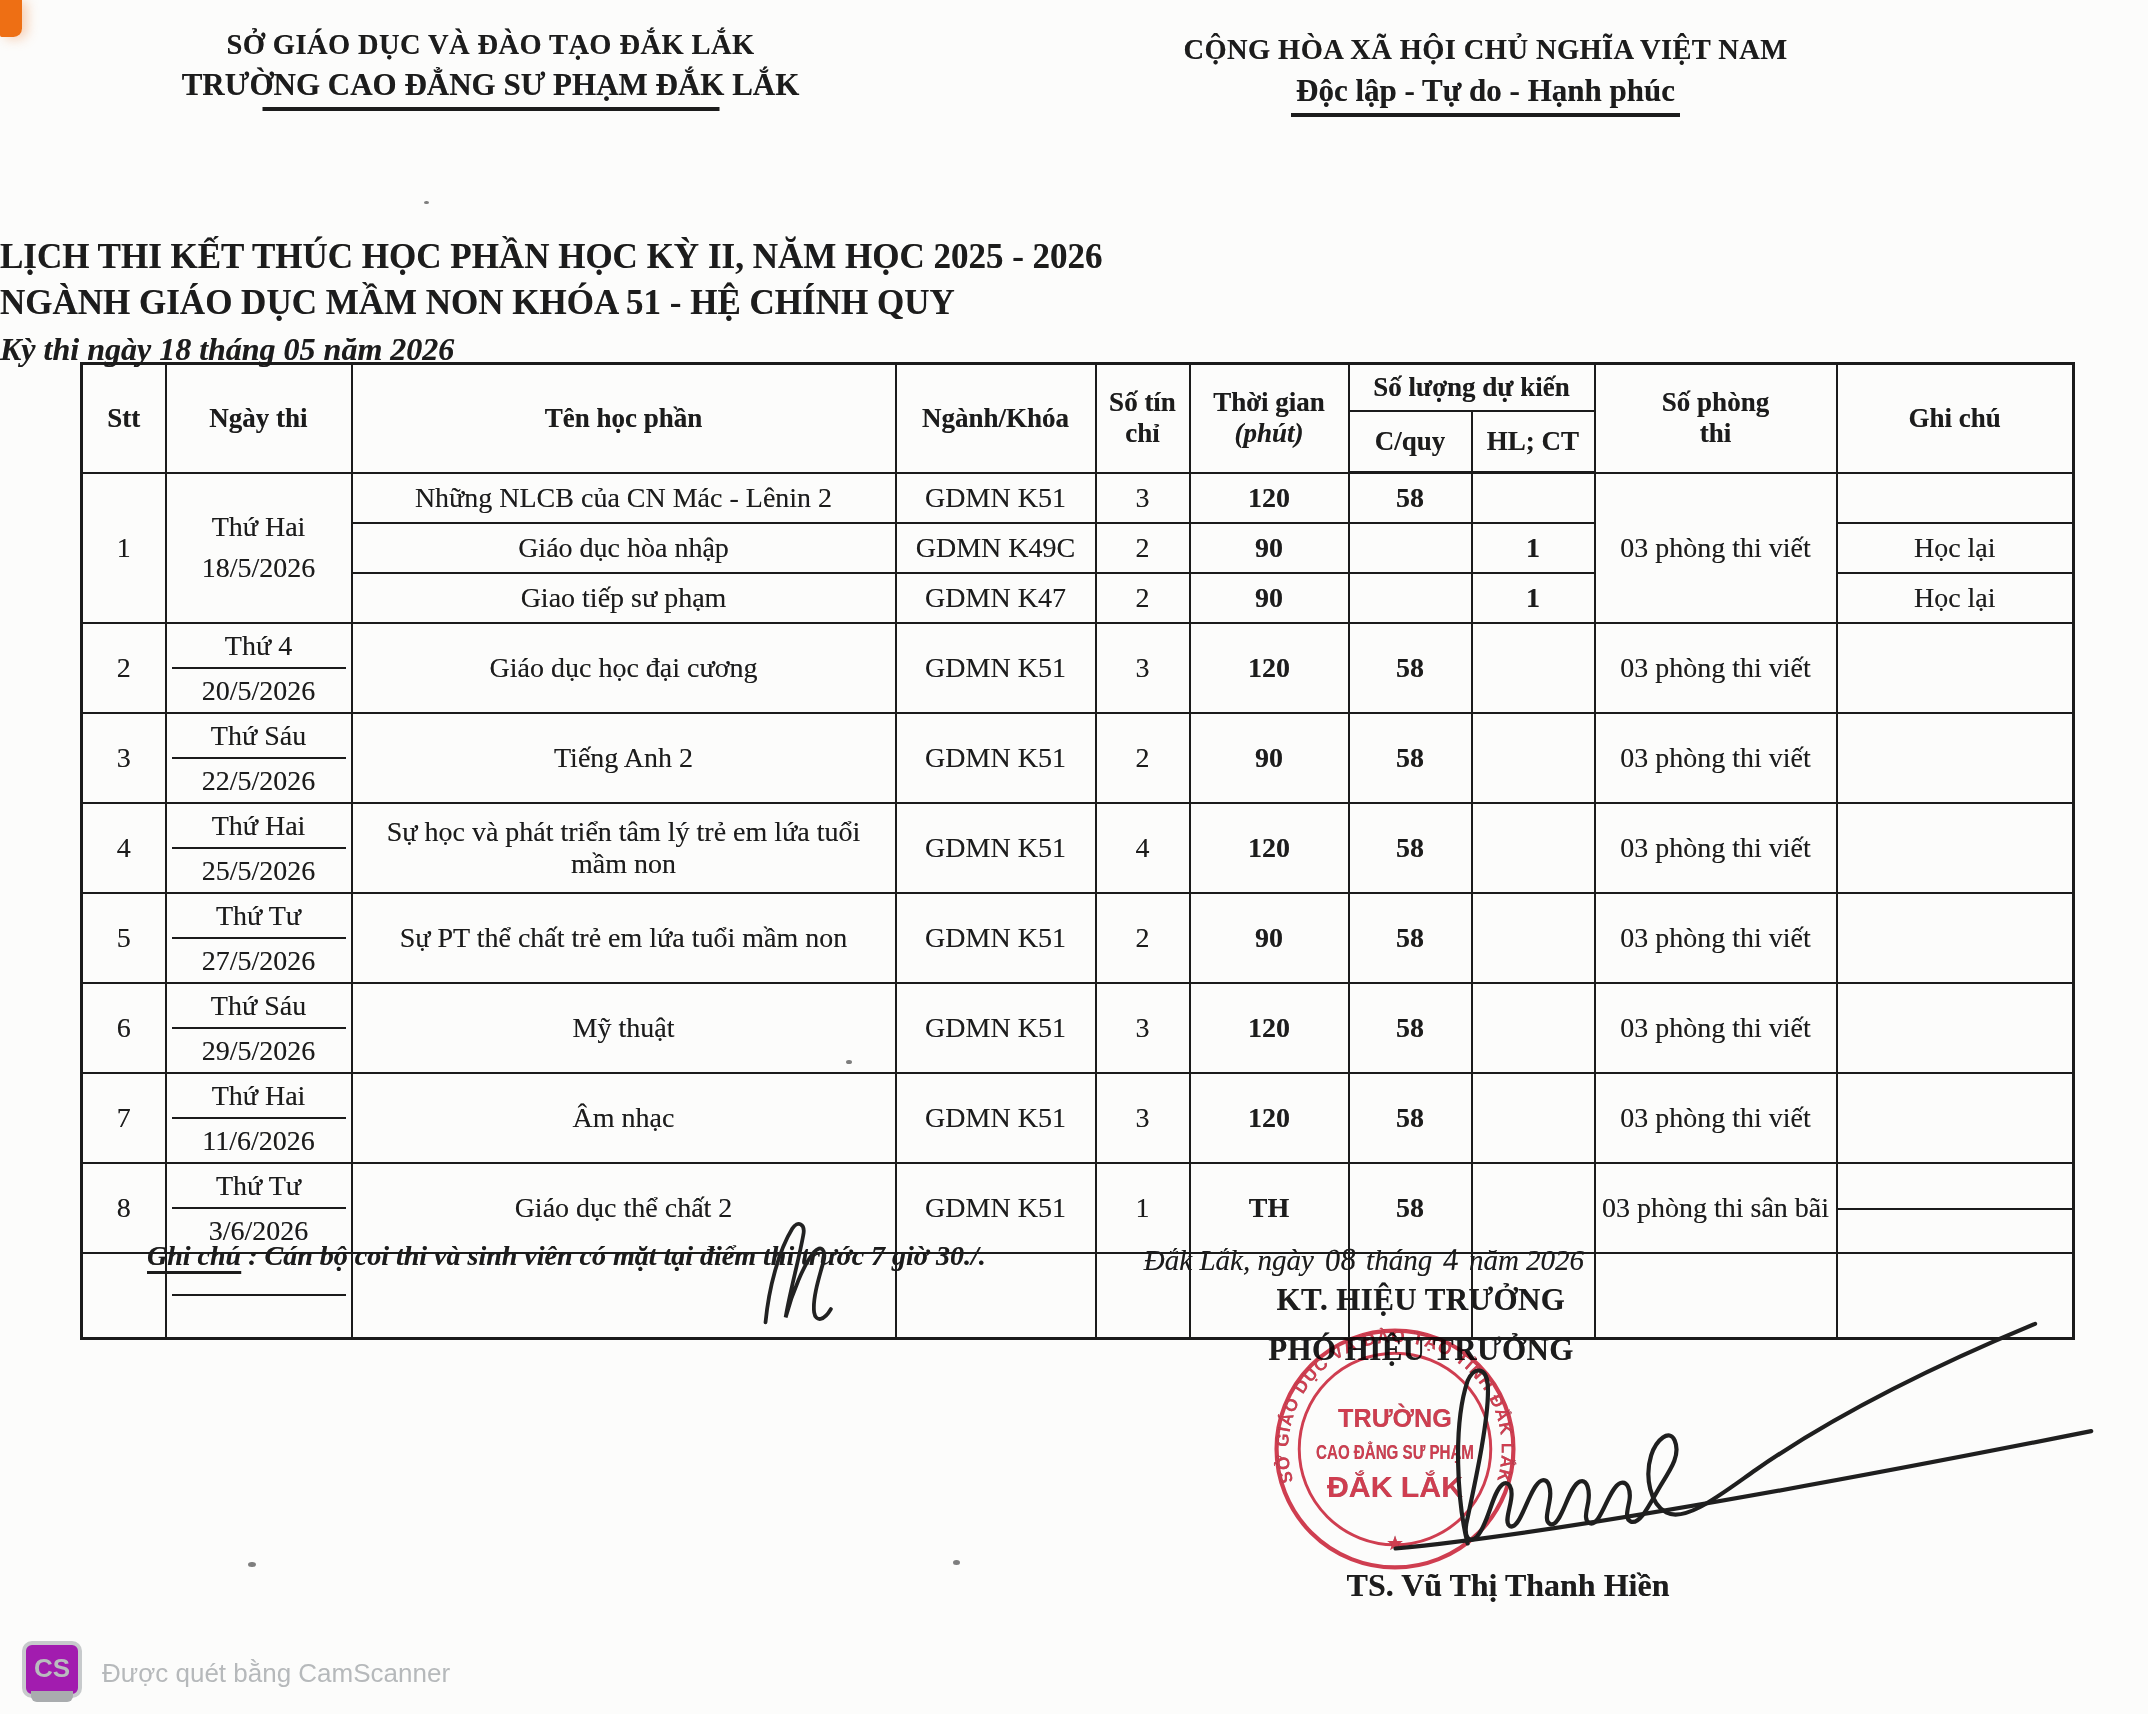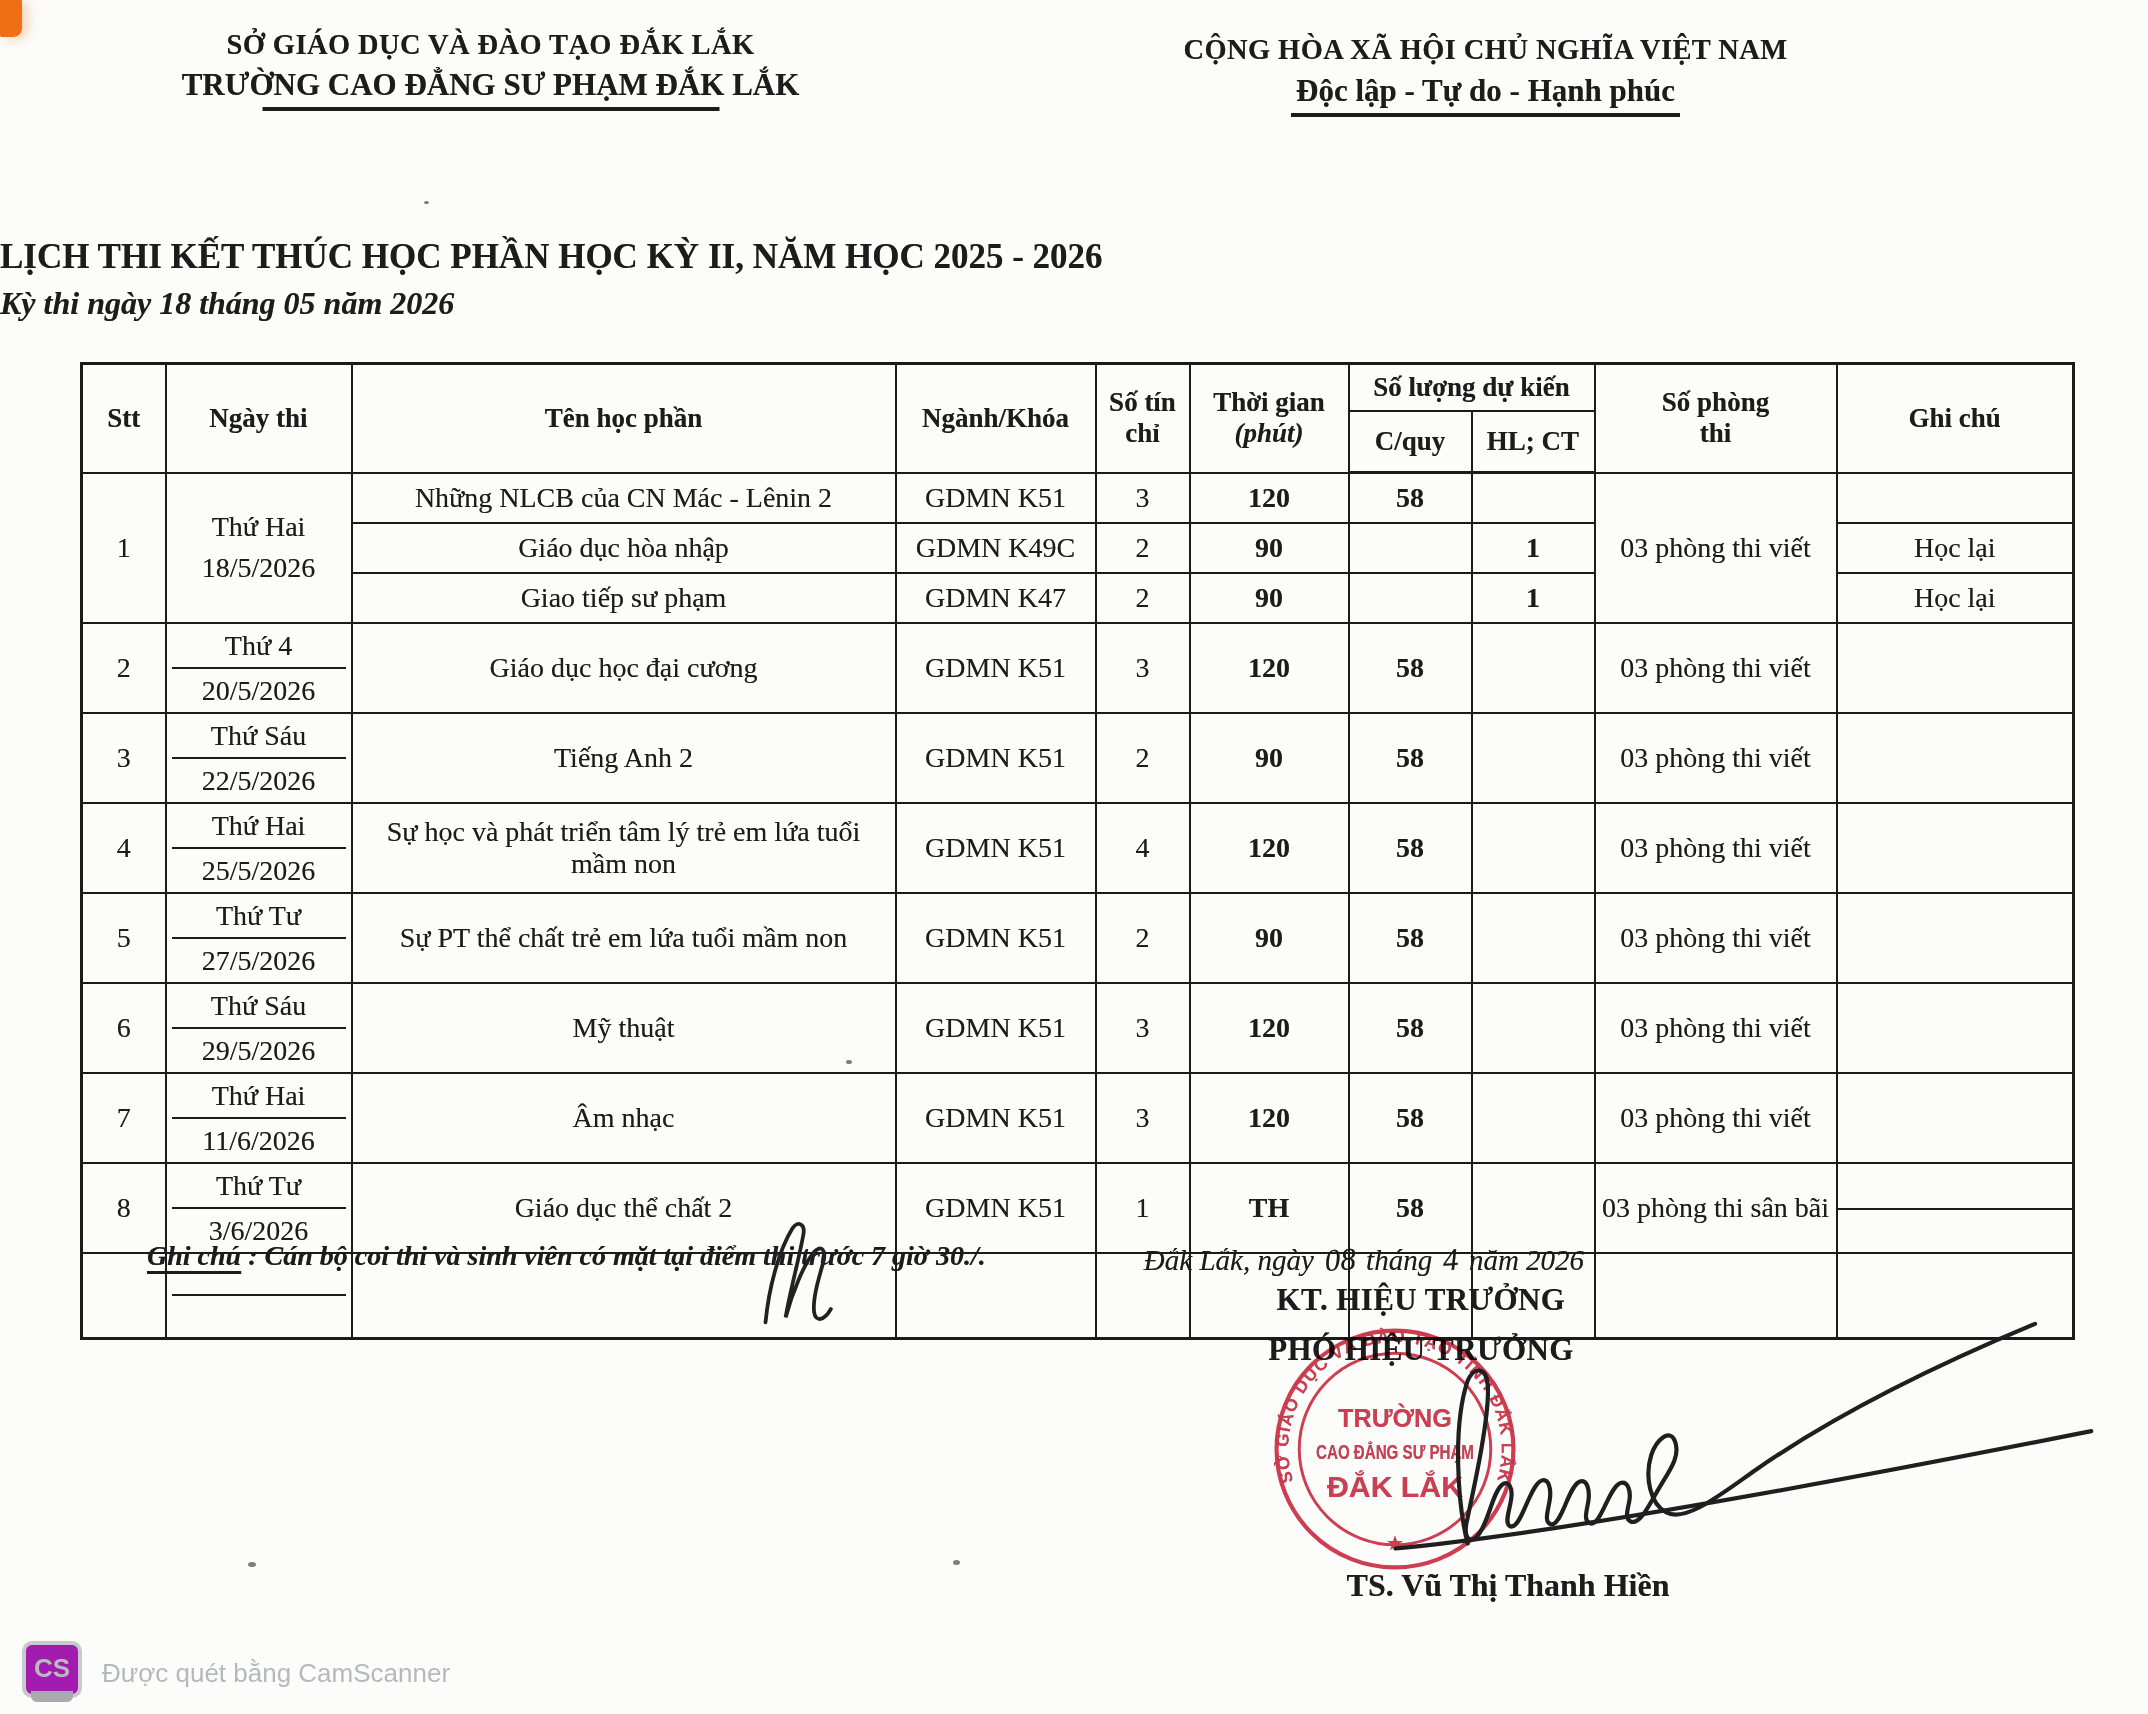--- a/index.html
+++ b/index.html
@@ -95,20 +95,21 @@
   <div class="abs org-block">
     <div class="org-parent">SỞ GIÁO DỤC VÀ ĐÀO TẠO ĐẮK LẮK</div>
     <div class="org-name">
       <span>TRƯỜNG CAO ĐẲNG SƯ PHẠM ĐẮK LẮK</span>
       <span class="org-underline"></span>
     </div>
   </div>
 
   <div class="abs titles">
     <div class="t1">LỊCH THI KẾT THÚC HỌC PHẦN HỌC KỲ II, NĂM HỌC 2025 - 2026</div>
+    <div class="t2">NGÀNH GIÁO DỤC MẦM NON KHÓA 51 - HỆ CHÍNH QUY</div>
     <div class="t3">Kỳ thi ngày 18 tháng 05 năm 2026</div>
   </div>
 
   <div class="abs exam-table-wrap">
     <table class="exam">
       <colgroup>
         <col style="width:84px">
           <col style="width:186px">
           <col style="width:544px">
           <col style="width:200px">

